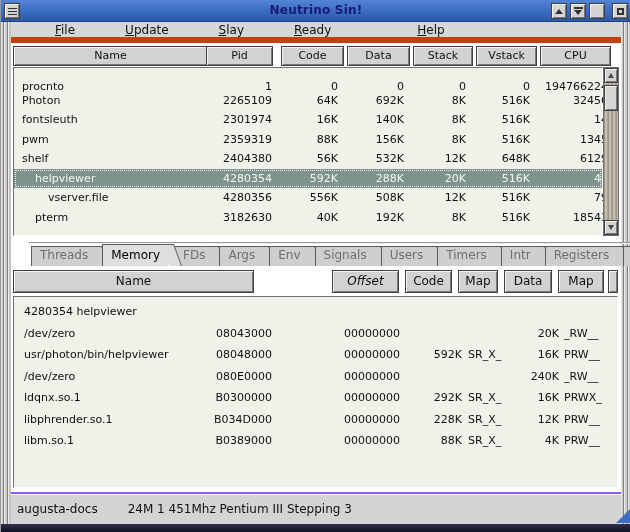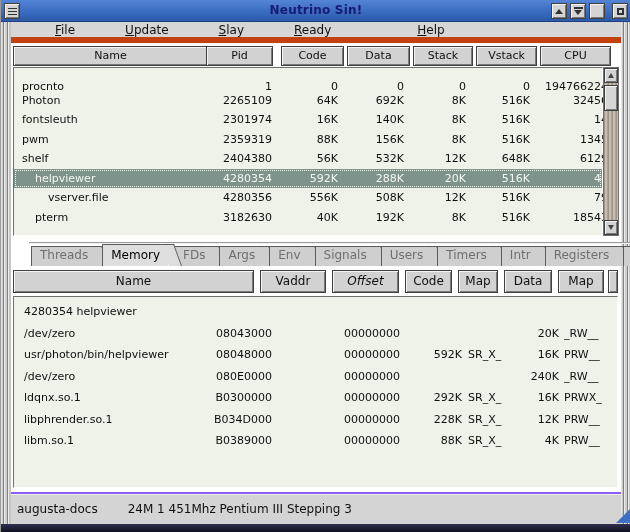--- a/index.html
+++ b/index.html
@@ -268,21 +268,20 @@
     <div class="tab"><span class="lbl">Env</span></div>
     <div class="tab"><span class="lbl">Signals</span></div>
     <div class="tab"><span class="lbl">Users</span></div>
     <div class="tab"><span class="lbl">Timers</span></div>
     <div class="tab"><span class="lbl">Intr</span></div>
     <div class="tab"><span class="lbl">Registers</span></div>
     <div class="tab"><span class="lbl">Times</span></div>
   </div>
 
   <div class="colbtn hdr-bot" style="left:12px;width:241px;">Name</div>
-  <div class="colbtn hdr-bot" style="left:259px;width:66px;">Vaddr</div>
   <div class="colbtn hdr-bot" style="left:331px;width:67px;font-style:italic;">Offset</div>
   <div class="colbtn hdr-bot" style="left:404px;width:47px;">Code</div>
   <div class="colbtn hdr-bot" style="left:457px;width:40px;">Map</div>
   <div class="colbtn hdr-bot" style="left:503px;width:48px;">Data</div>
   <div class="colbtn hdr-bot" style="left:557px;width:46px;">Map</div>
   <div class="colbtn hdr-bot" style="left:607px;width:10px;"></div>
 
   <div class="tbody mem-body">
     <div class="trow" style="top:4px;">
       <span class="m-name">4280354 helpviewer</span>

